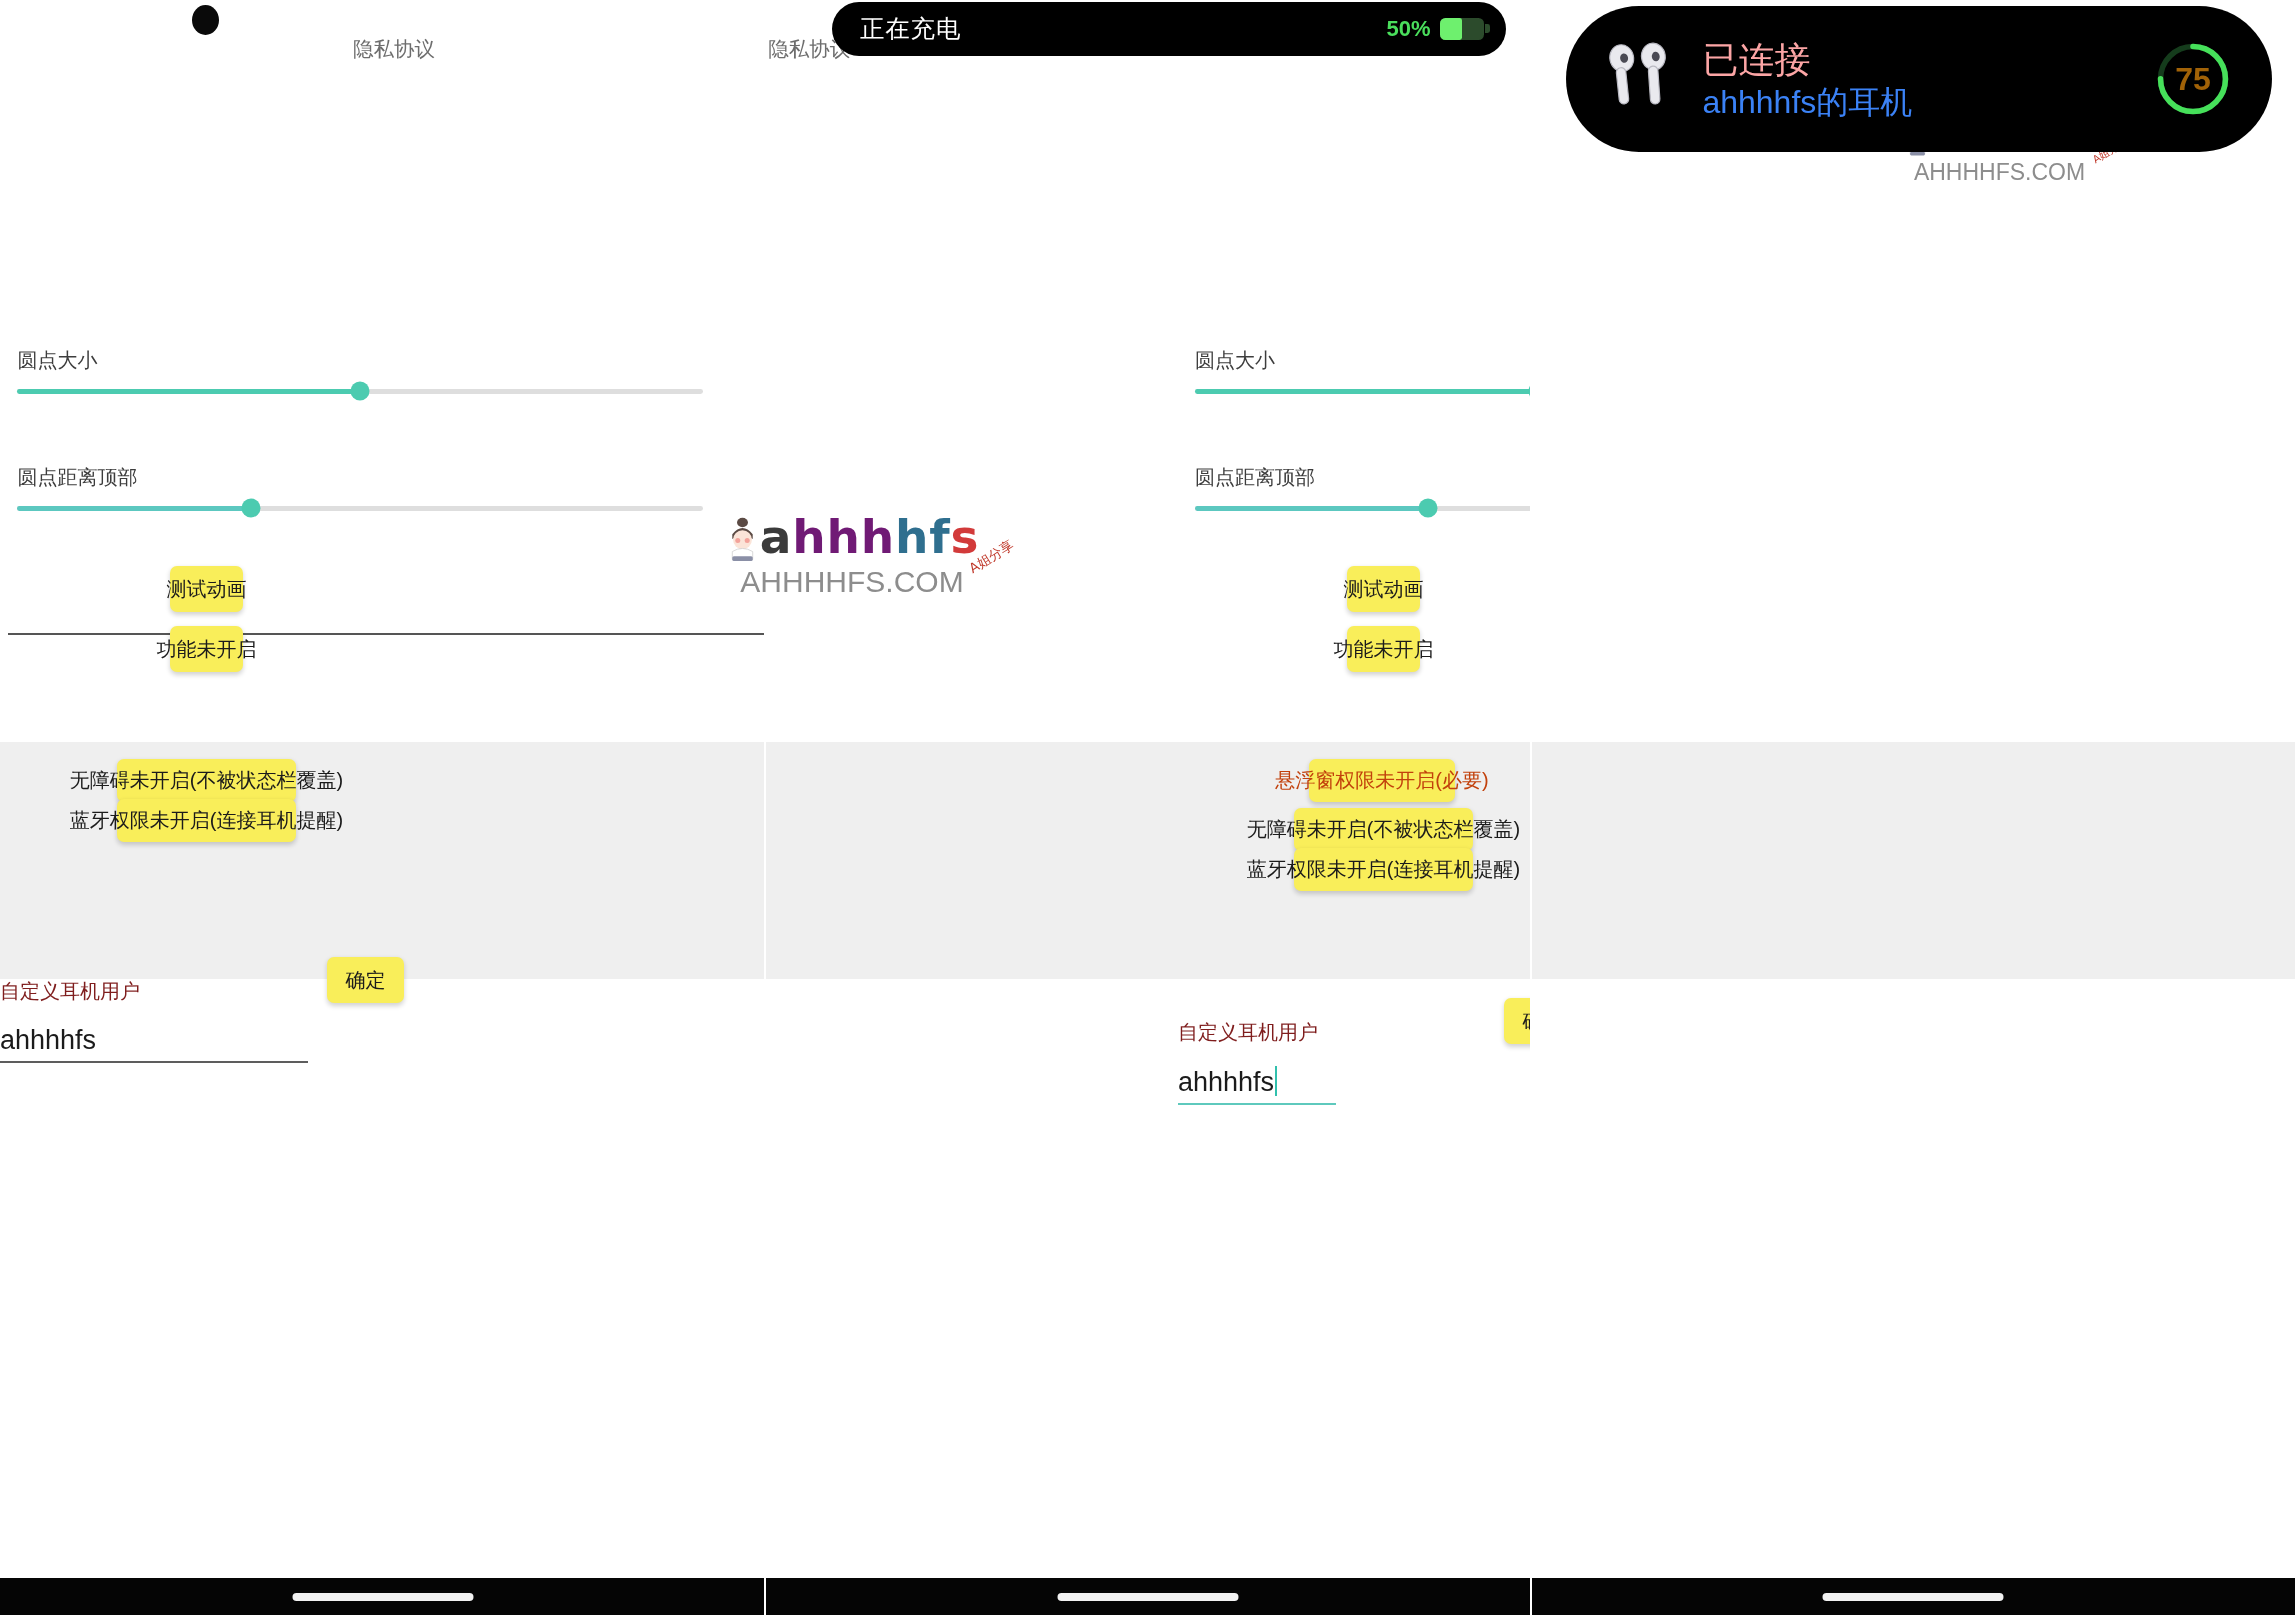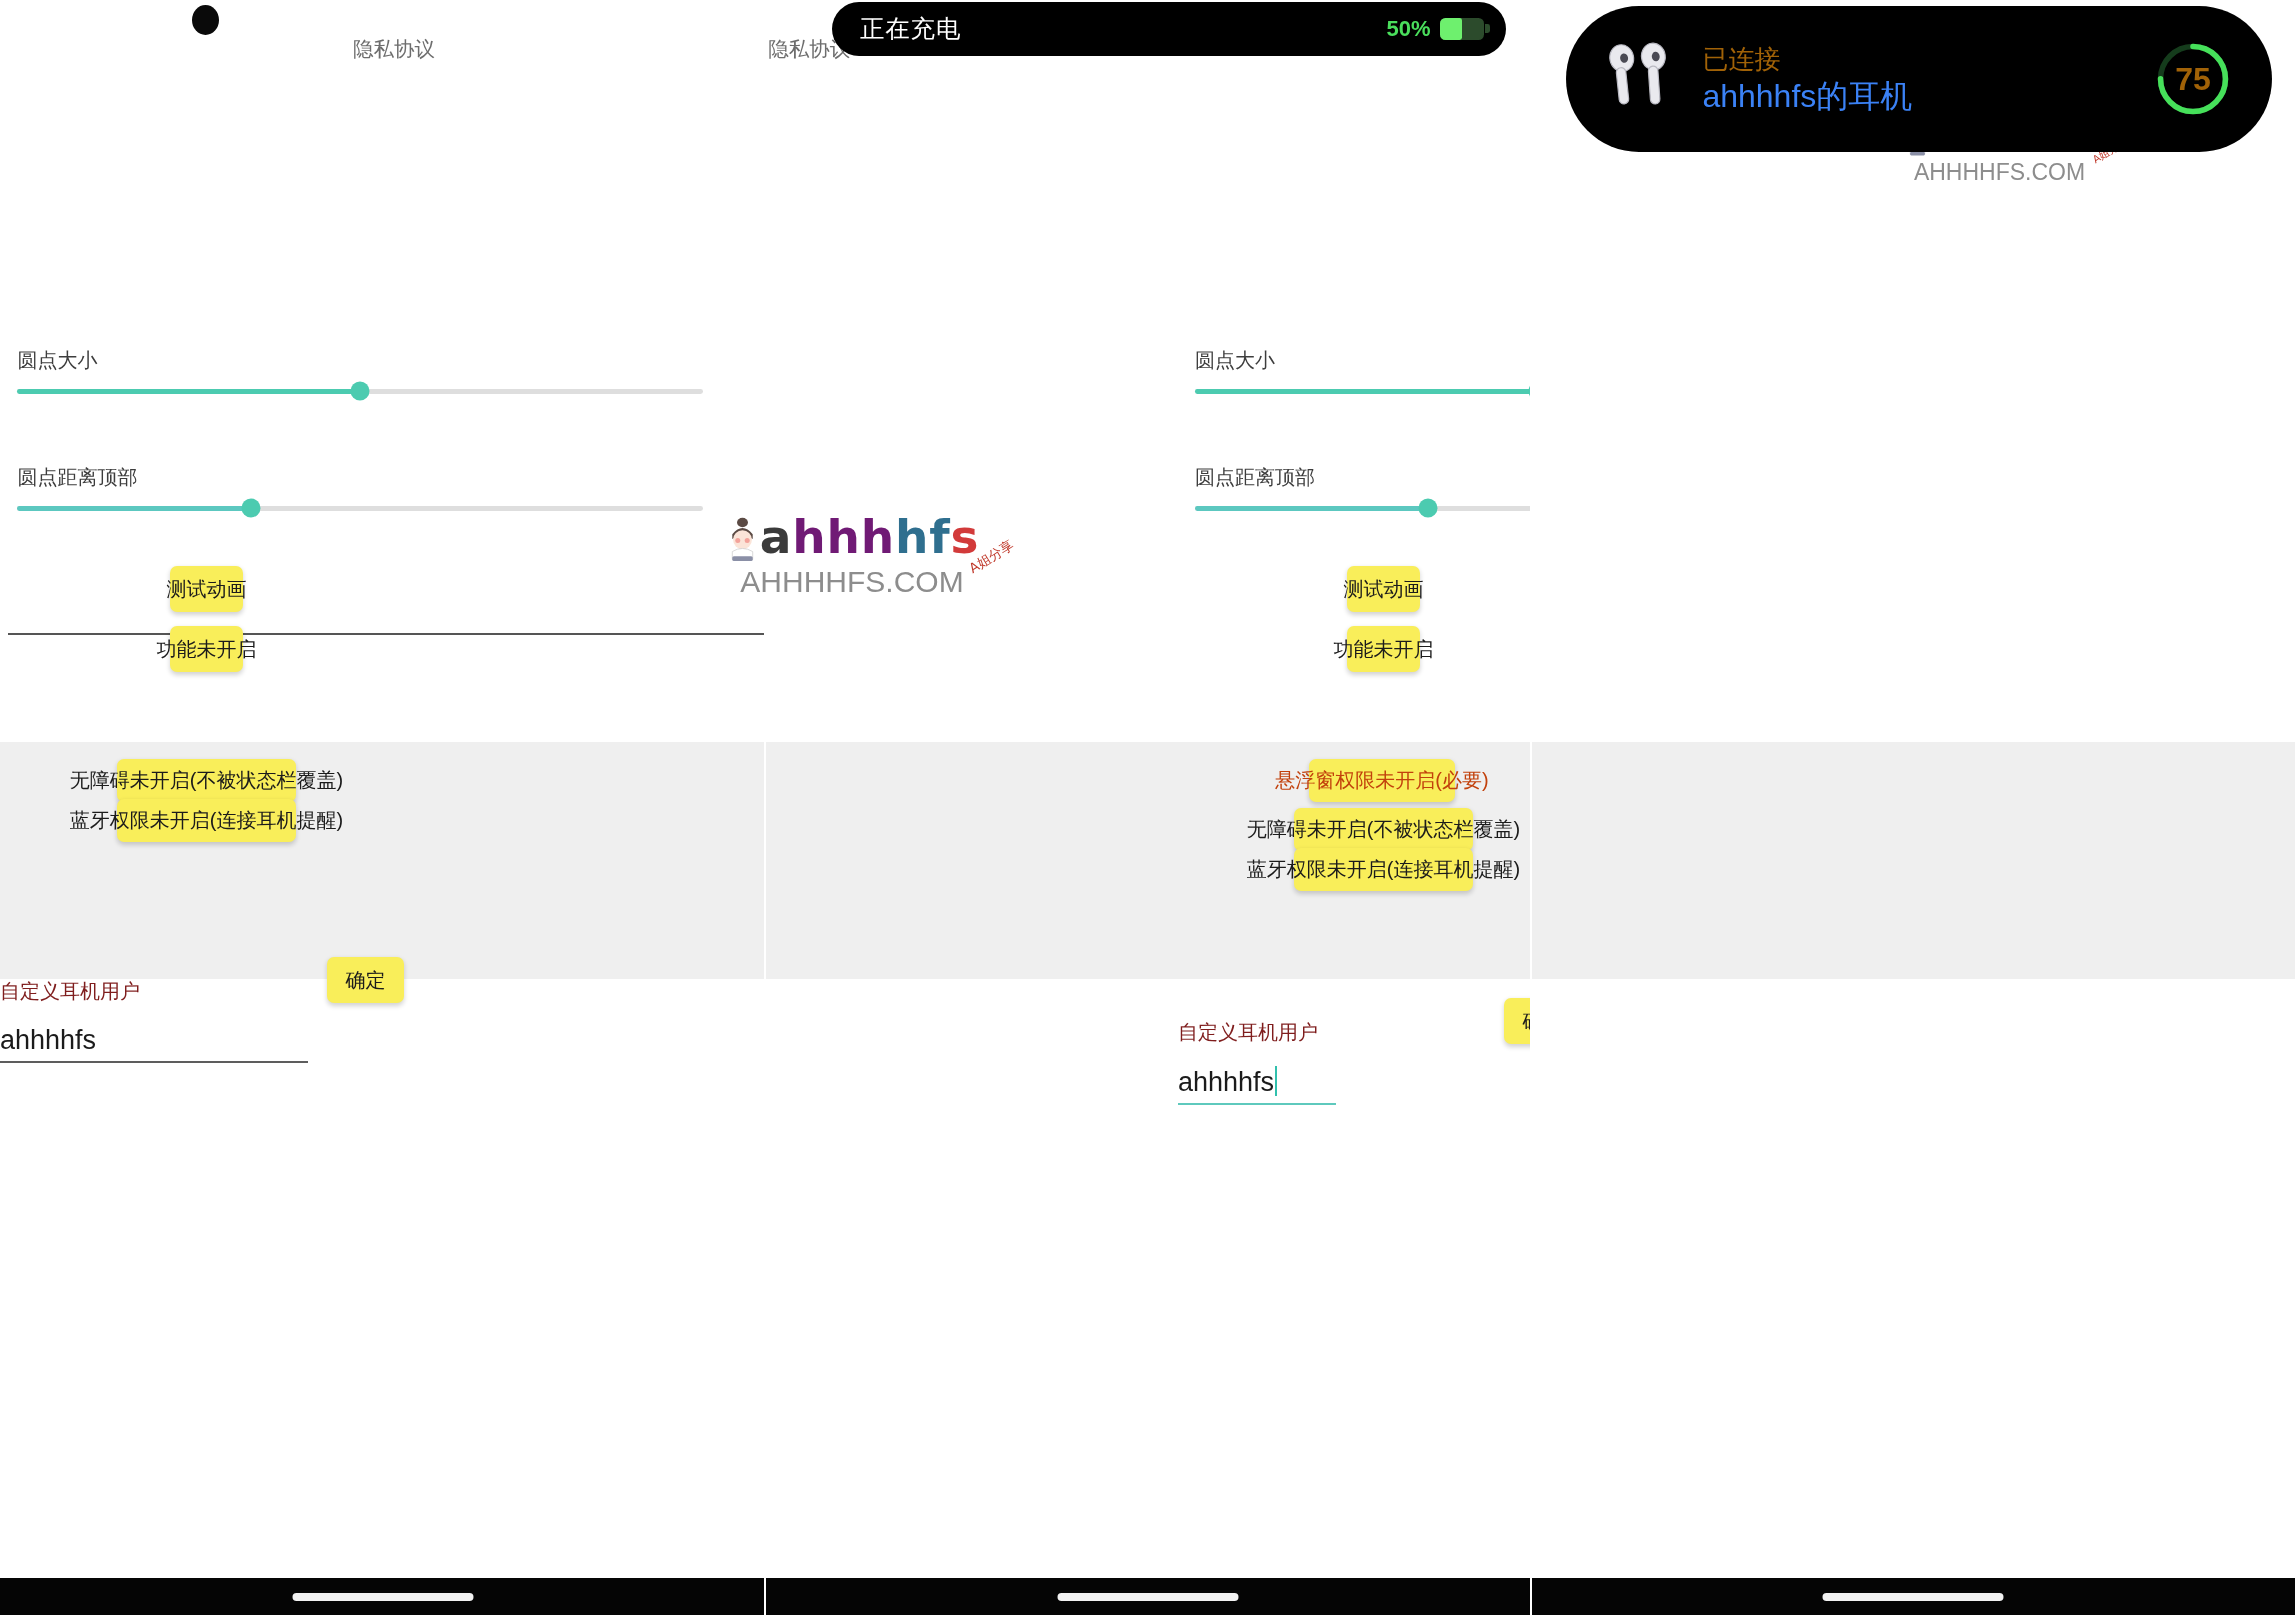--- a/index.html
+++ b/index.html
@@ -110,22 +110,22 @@
     z-index: 40;
   }
   .hp-icon {
     position: relative;
     width: 87px; height: 87px;
     margin-left: 32px;
     flex: 0 0 auto;
   }
   .hp-text { margin-left: 17.4px; }
   .hp-status {
-    color: #a16207;
-    font-size: 26px;
+    color: #fca5a5;
+    font-size: 36px;
     line-height: 1.25;
   }
   .hp-name {
     color: #3b82f6;
     font-size: 32px;
     font-weight: normal;
     line-height: 1.25;
     white-space: nowrap;
   }
   .hp-ring {

